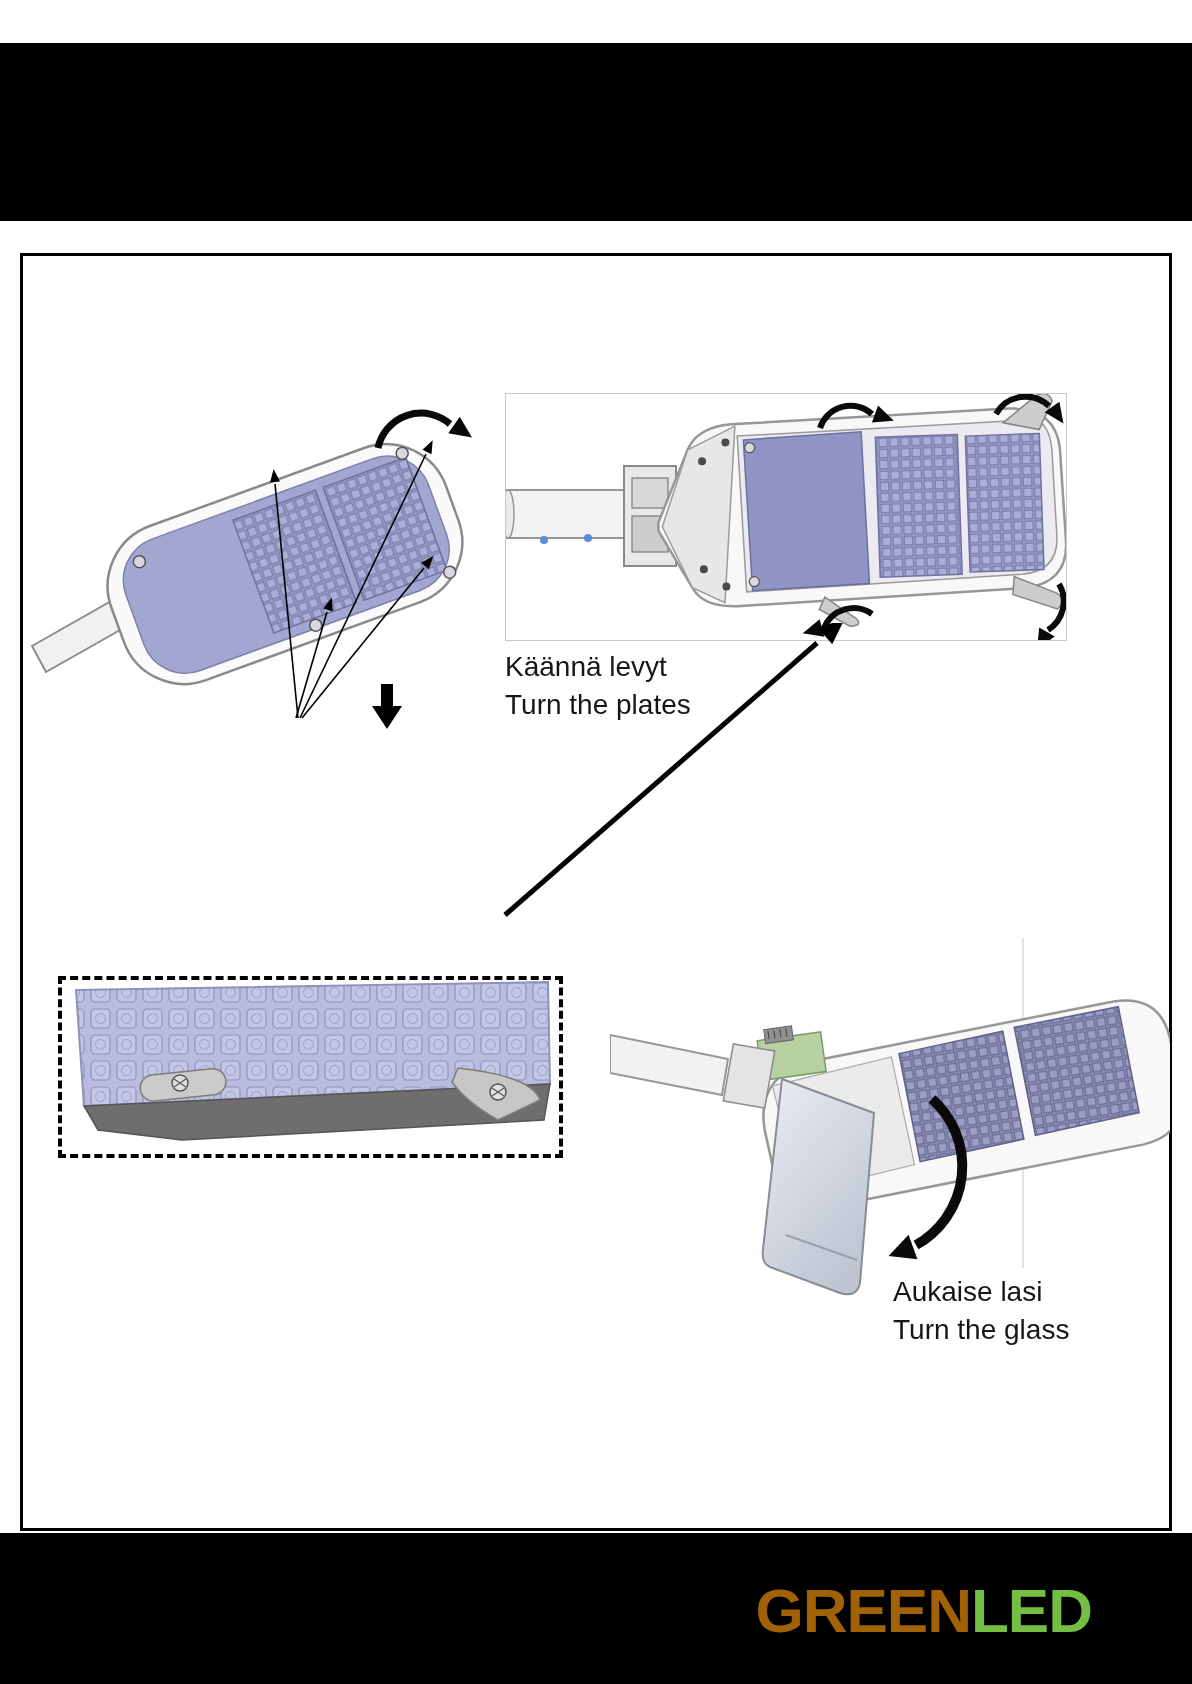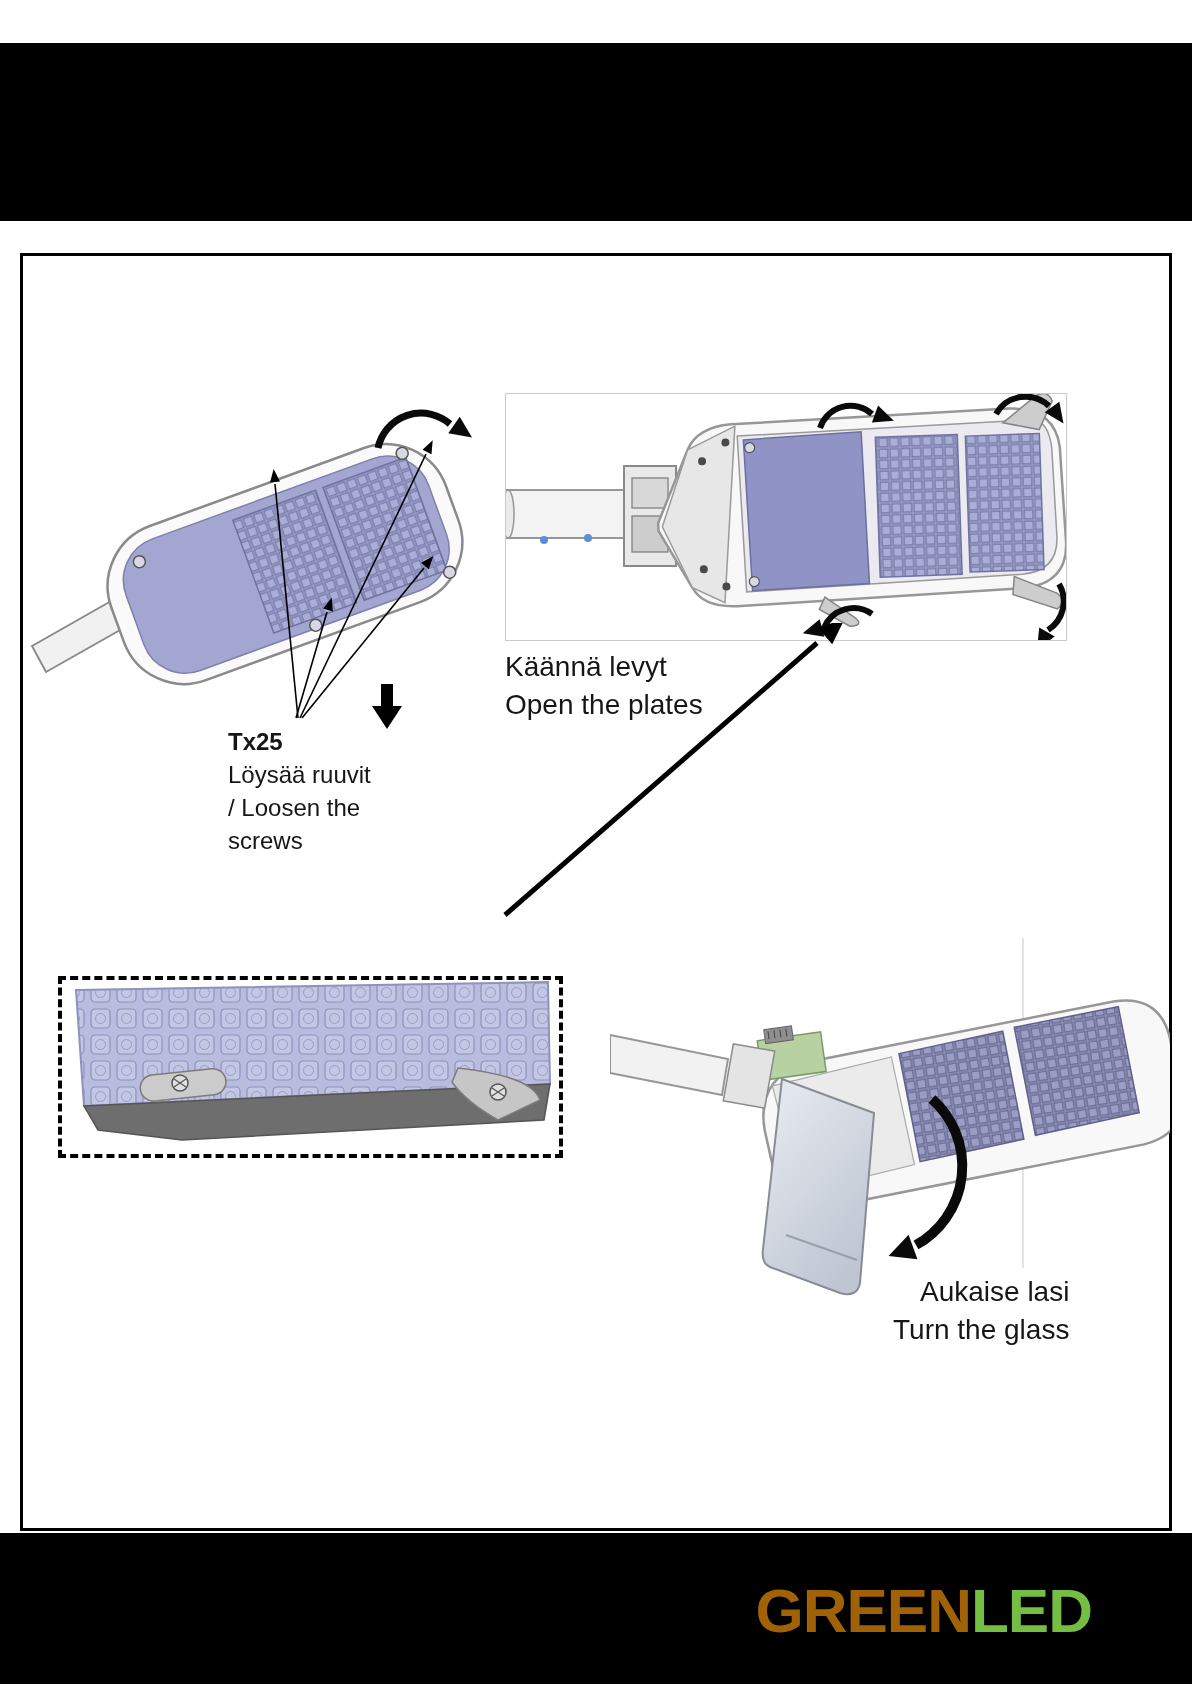--- a/index.html
+++ b/index.html
@@ -9,21 +9,21 @@
   .band { position:absolute; left:0; width:100%; background:#000; }
   .band-top { top:0; height:178px; }
   .band-bottom { top:1490px; height:194px; }
   .frame { position:absolute; left:20px; top:210px; width:1152px; height:1278px;
            border:3px solid #000; background:#fff; }
   .abs { position:absolute; }
   .illus1 { left:7px; top:142px; }
   .illus2-box { left:482px; top:137px; width:562px; height:248px; border:1px solid #c9c9c9; }
   .caption { font-size:28px; color:#161616; line-height:38px; }
   .caption-turn { left:482px; top:392px; }
-  .caption-open { left:870px; top:1017px;text-align:right; }
+  .caption-open { left:870px; top:1017px; }
   .tx25 { left:205px; top:469px; font-size:24px; color:#161616; line-height:33px; }
   .tx25 .tool { font-weight:bold; }
   .down-arrow { left:349px; top:428px; }
   .long-arrow { left:472px; top:367px; }
   .dashed-box { left:35px; top:720px; width:505px; height:182px; border:4px dashed #000; background:#fff; }
   .illus4 { left:587px; top:727px; }
   .guide-line { left:999px; top:682px; width:2px; height:330px; background:#e3e3e3; }
   .logo { position:absolute; top:42px; right:100px; font-size:62px; font-weight:bold; letter-spacing:-1px; }
   .logo .g { color:#a16207; }
   .logo .l { color:#74BE43; }
@@ -123,34 +123,28 @@
           <polygon points="0,-9 20,0 0,9" transform="translate(369,20) rotate(20)"></polygon>
           <polygon points="0,-9 20,0 0,9" transform="translate(546,13) rotate(55)"></polygon>
           <polygon points="0,-9 20,0 0,9" transform="translate(316,234) rotate(165)"></polygon>
           <polygon points="0,-9 20,0 0,9" transform="translate(541,238) rotate(120)"></polygon>
         </g>
       </svg>
     </div>
 
     <div class="abs caption caption-turn">
       <div>Käännä levyt</div>
-      <div>Open the plates</div>
+      <div>Turn the plates</div>
     </div>
 
     <svg class="abs down-arrow" viewBox="0 0 30 46" width="30" height="46">
       <rect x="9" y="0" width="12" height="24" fill="#000"></rect>
       <polygon points="0,22 30,22 15,45" fill="#000"></polygon>
     </svg>
 
-    <div class="abs tx25">
-      <div class="tool">Tx25</div>
-      <div>Löysää ruuvit</div>
-      <div>/ Loosen the</div>
-      <div>screws</div>
-    </div>
 
     <svg class="abs long-arrow" viewBox="0 0 350 300" width="350" height="300">
       <line x1="10" y1="292" x2="322" y2="20" stroke="#000" stroke-width="5"></line>
       <polygon points="0,-11 26,0 0,11" transform="translate(330,13) rotate(-41)" fill="#000"></polygon>
     </svg>
 
     <div class="abs dashed-box">
       <svg viewBox="0 0 497 174" width="497" height="174">
         <defs>
           <pattern id="lens3" width="26" height="26" patternUnits="userSpaceOnUse">

